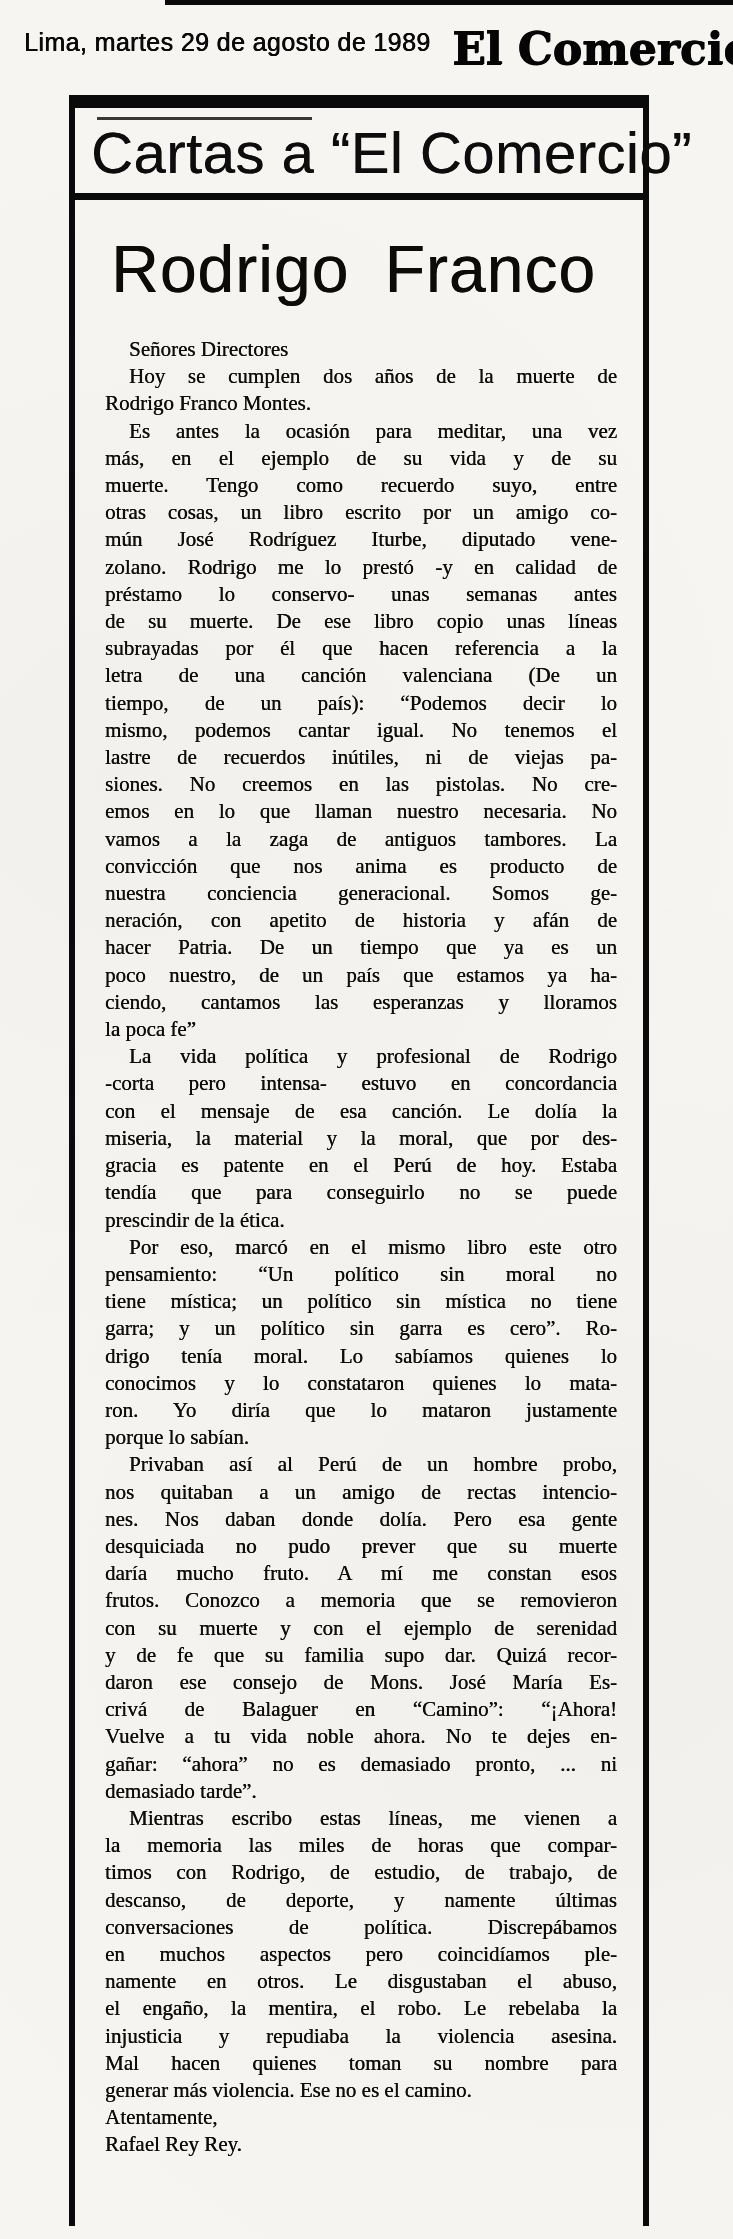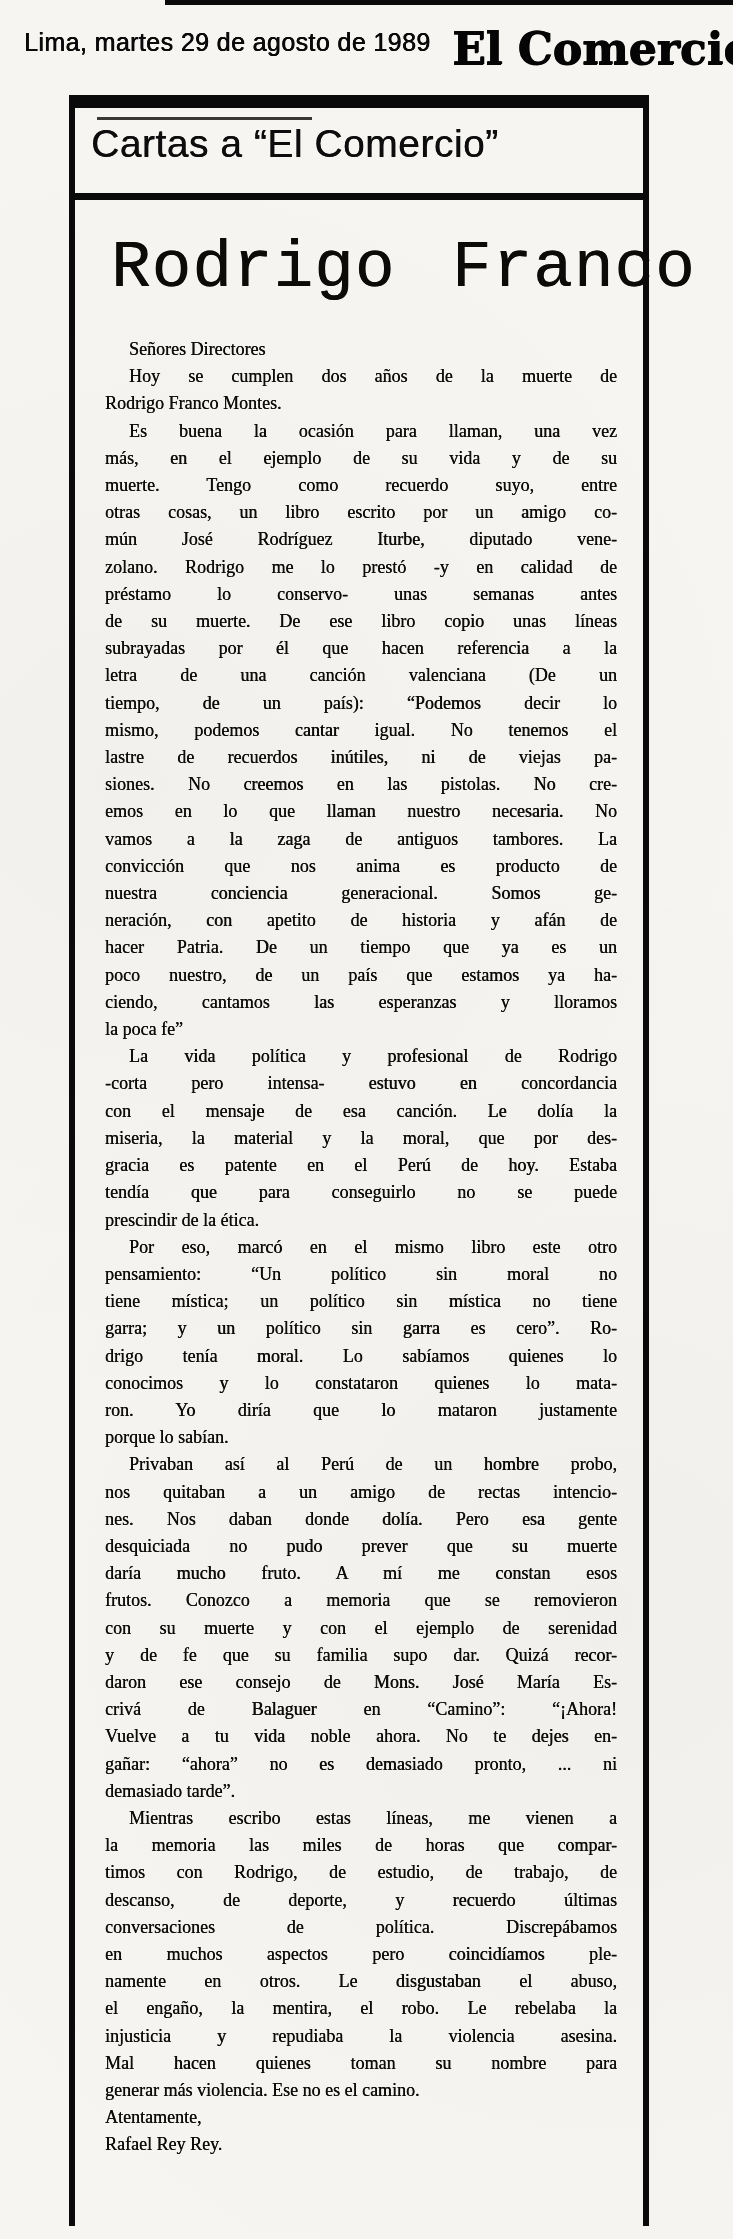--- a/index.html
+++ b/index.html
@@ -55,41 +55,41 @@
     height:92px; box-sizing:border-box;
     border-bottom:7px solid #0a0a0a;
   }
   .scan-artifact {
     position:absolute; left:22px; top:9px;
     width:215px; height:3px; background:#161616; opacity:.85;
   }
   .section-header-title {
     position:absolute; left:16px; top:16px;
     font-family:"Liberation Sans", sans-serif;
-    font-size:39px; line-height:1; letter-spacing:.5px;
+    font-size:58px; line-height:1; letter-spacing:.5px;
     color:#0d0d0d;
     text-shadow:.4px 0 0 #0d0d0d;
     white-space:nowrap;
     text-align:center;
   }
 
   .article-title {
     margin:36px 0 0 36px;
-    font-family:Liberation Mono, monospace;
+    font-family:Liberation Sans, sans-serif;
     font-weight:normal;
     font-size:66px; line-height:1;
     letter-spacing:1px; word-spacing:16px;
     color:#0c0b09;
     text-shadow:.5px 0 0 #0c0b09;
     white-space:nowrap;
   }
 
   .letter-body {
     margin:34px 26px 0 30px;
-    font-size:18px; line-height:27.2px;
+    font-size:21px; line-height:27.2px;
     color:#0e0d0b;
     text-shadow:.3px 0 0 #0e0d0b;
   }
   .line { text-align:justify; text-align-last:justify; -moz-text-align-last:justify; }
   .line.noj { text-align-last:left; -moz-text-align-last:left; }
   .line.indent { padding-left:24px; }
   .line.bold { font-weight:normal; }
 </style>
 </head>
 <body>
@@ -104,21 +104,21 @@
       <div class="scan-artifact"></div>
       <div class="section-header-title">Cartas a “El Comercio”</div>
     </div>
 
     <h1 class="article-title">Rodrigo Franco</h1>
 
     <div class="letter-body">
         <div class="line indent noj">Señores Directores</div>
         <div class="line indent">Hoy se cumplen dos años de la muerte de</div>
         <div class="line noj">Rodrigo Franco Montes.</div>
-        <div class="line indent">Es buena la ocasión para llaman, una vez</div>
+        <div class="line indent">Es antes la ocasión para meditar, una vez</div>
         <div class="line">más, en el ejemplo de su vida y de su</div>
         <div class="line">muerte. Tengo como recuerdo suyo, entre</div>
         <div class="line">otras cosas, un libro escrito por un amigo co-</div>
         <div class="line">mún José Rodríguez Iturbe, diputado vene-</div>
         <div class="line">zolano. Rodrigo me lo prestó -y en calidad de</div>
         <div class="line">préstamo lo conservo- unas semanas antes</div>
         <div class="line">de su muerte. De ese libro copio unas líneas</div>
         <div class="line">subrayadas por él que hacen referencia a la</div>
         <div class="line">letra de una canción valenciana (De un</div>
         <div class="line">tiempo, de un país): “Podemos decir lo</div>
@@ -158,21 +158,21 @@
         <div class="line">con su muerte y con el ejemplo de serenidad</div>
         <div class="line">y de fe que su familia supo dar. Quizá recor-</div>
         <div class="line">daron ese consejo de Mons. José María Es-</div>
         <div class="line">crivá de Balaguer en “Camino”: “¡Ahora!</div>
         <div class="line">Vuelve a tu vida noble ahora. No te dejes en-</div>
         <div class="line">gañar: “ahora” no es demasiado pronto, ... ni</div>
         <div class="line noj">demasiado tarde”.</div>
         <div class="line indent">Mientras escribo estas líneas, me vienen a</div>
         <div class="line">la memoria las miles de horas que compar-</div>
         <div class="line">timos con Rodrigo, de estudio, de trabajo, de</div>
-        <div class="line">descanso, de deporte, y recuerdo últimas</div>
+        <div class="line">descanso, de deporte, y namente últimas</div>
         <div class="line">conversaciones de política. Discrepábamos</div>
         <div class="line">en muchos aspectos pero coincidíamos ple-</div>
         <div class="line">namente en otros. Le disgustaban el abuso,</div>
         <div class="line">el engaño, la mentira, el robo. Le rebelaba la</div>
         <div class="line">injusticia y repudiaba la violencia asesina.</div>
         <div class="line">Mal hacen quienes toman su nombre para</div>
         <div class="line noj">generar más violencia. Ese no es el camino.</div>
         <div class="line noj">Atentamente,</div>
         <div class="line noj bold">Rafael Rey Rey.</div>
       </div>

